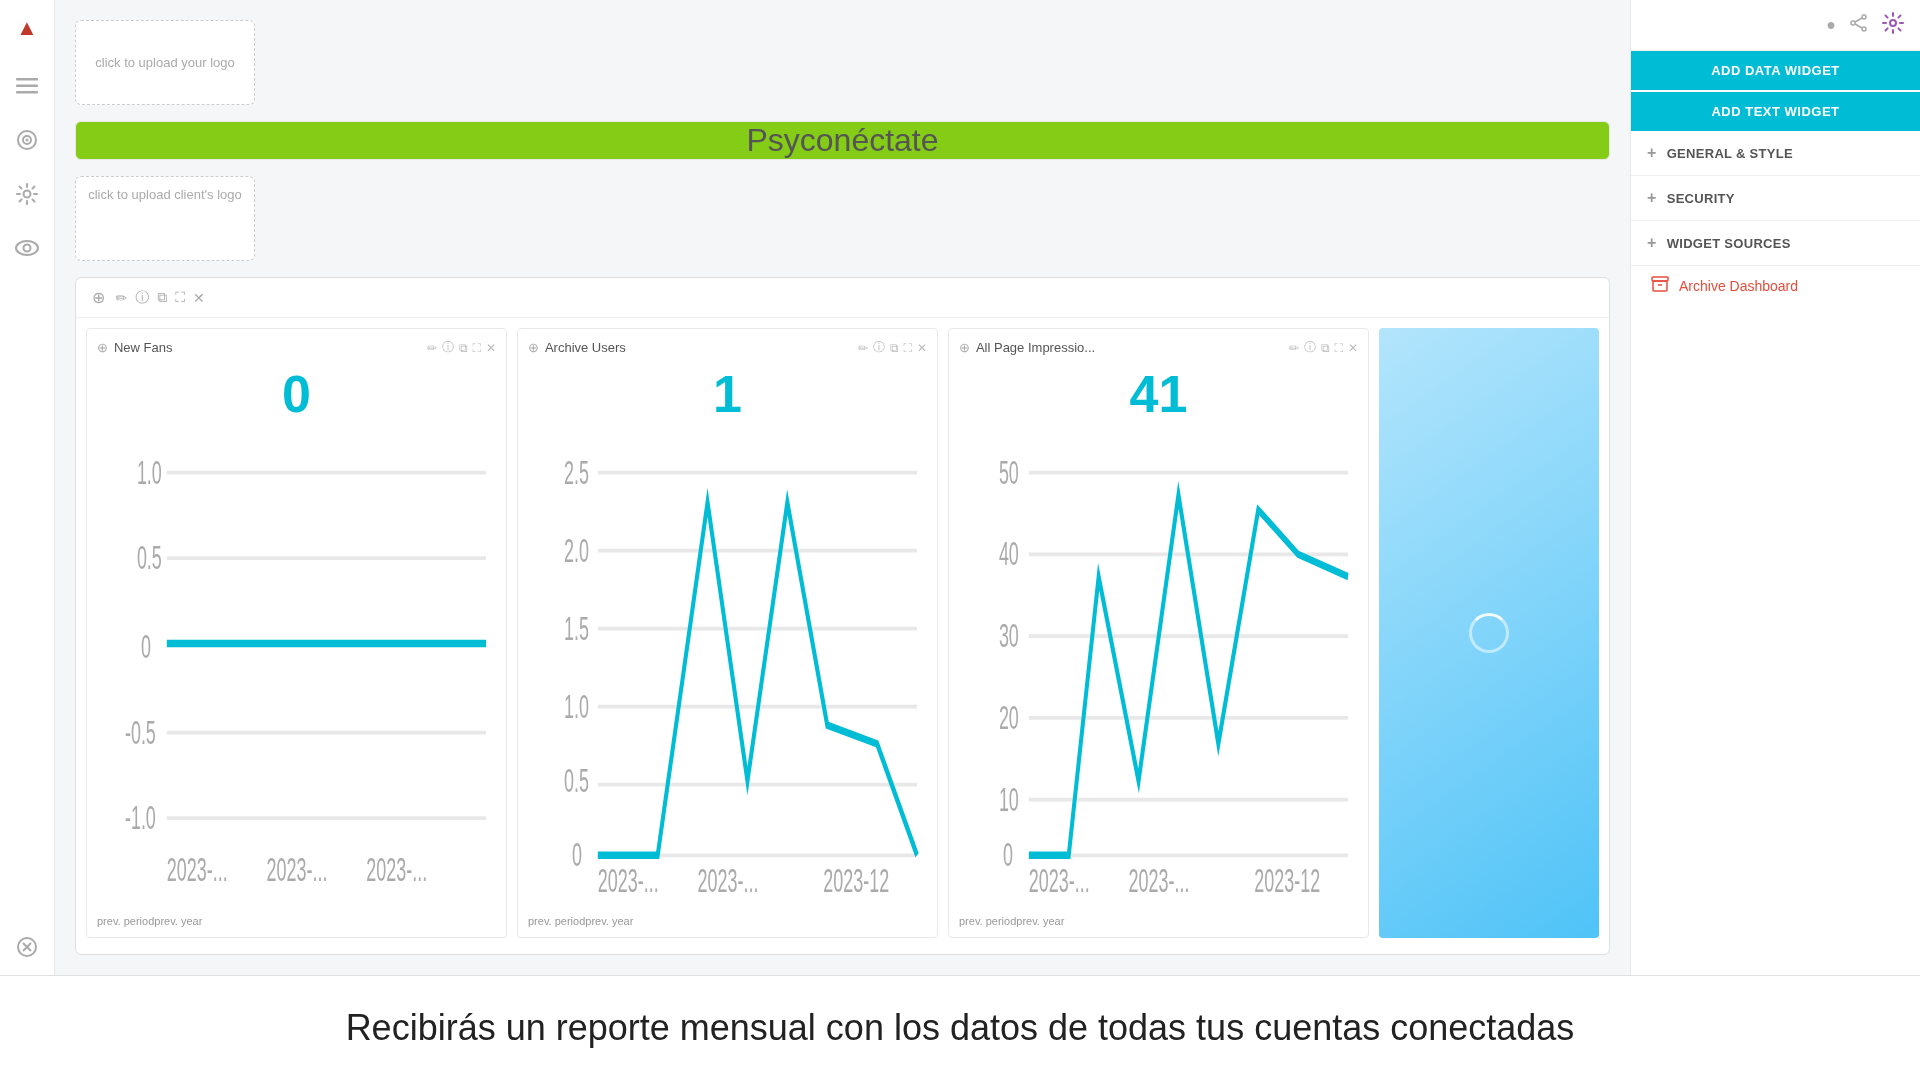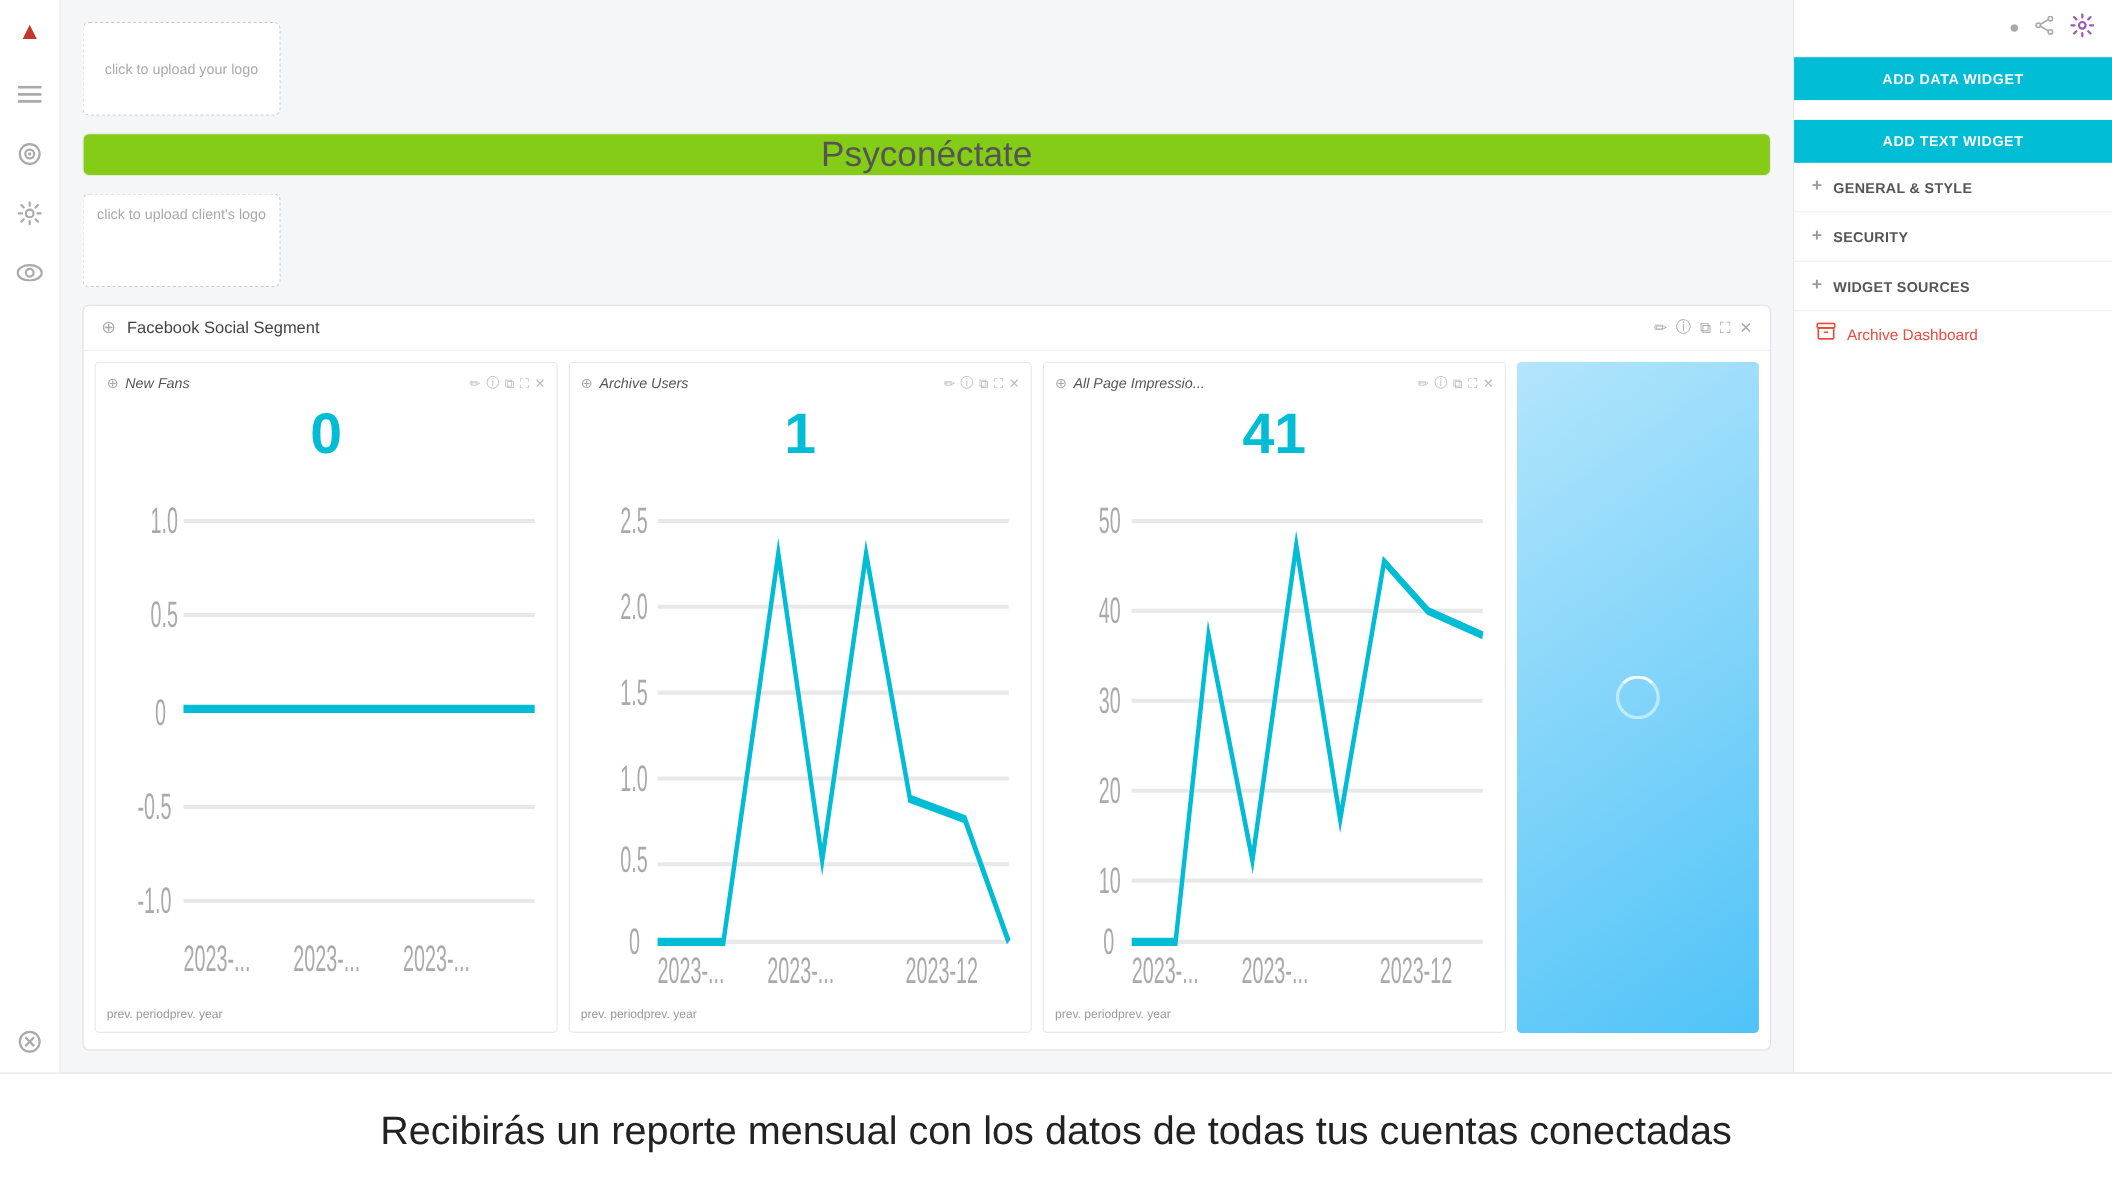--- a/index.html
+++ b/index.html
@@ -143,21 +143,20 @@
     .chart-widget-header {
       display: flex;
       align-items: center;
       gap: 6px;
       margin-bottom: 4px;
     }
     .chart-widget-title {
       font-size: 13px;
       color: #555;
       font-weight: 500;
-      font-style: italic;
     }
     .chart-widget-icons {
       display: flex;
       gap: 5px;
       color: #bbb;
       font-size: 12px;
       margin-left: auto;
       align-items: center;
     }
     .chart-widget-icons span { cursor: pointer; }
@@ -332,21 +331,20 @@
           <span>Psyconéctate</span>
         </div>
         <div class="client-logo-box">
           <span>click to upload client's logo</span>
         </div>
       </div>
 
       <div class="widget-section">
         <div class="widget-header">
           <span class="drag-handle">⊕</span>
-          <span class="widget-title">Facebook Social Segment</span>
           <div class="widget-actions">
             <span>✏</span>
             <span>ⓘ</span>
             <span>⧉</span>
             <span>⛶</span>
             <span>✕</span>
           </div>
         </div>
 
         <div class="charts-row">
@@ -494,21 +492,21 @@
         </span>
         <span class="header-icon">
           <svg width="22" height="22" viewBox="0 0 22 22">
               <circle cx="11" cy="11" r="3" stroke="#9b59b6" stroke-width="2" fill="none"></circle>
               <path d="M11 1v3M11 18v3M1 11h3M18 11h3M3.5 3.5l2.1 2.1M16.4 16.4l2.1 2.1M3.5 18.5l2.1-2.1M16.4 5.6l2.1-2.1" stroke="#9b59b6" stroke-width="2" stroke-linecap="round"></path>
             </svg>
         </span>
       </div>
 
       <button class="btn-add-widget">ADD DATA WIDGET</button>
-      <button class="btn-add-widget" style="margin-top:18px;">ADD TEXT WIDGET</button>
+      <button class="btn-add-widget" style="margin-top:2px;">ADD TEXT WIDGET</button>
 
       <div class="sidebar-section">
         <span class="plus-icon">+</span>
         <span>GENERAL &amp; STYLE</span>
       </div>
       <div class="sidebar-section">
         <span class="plus-icon">+</span>
         <span>SECURITY</span>
       </div>
       <div class="sidebar-section">

